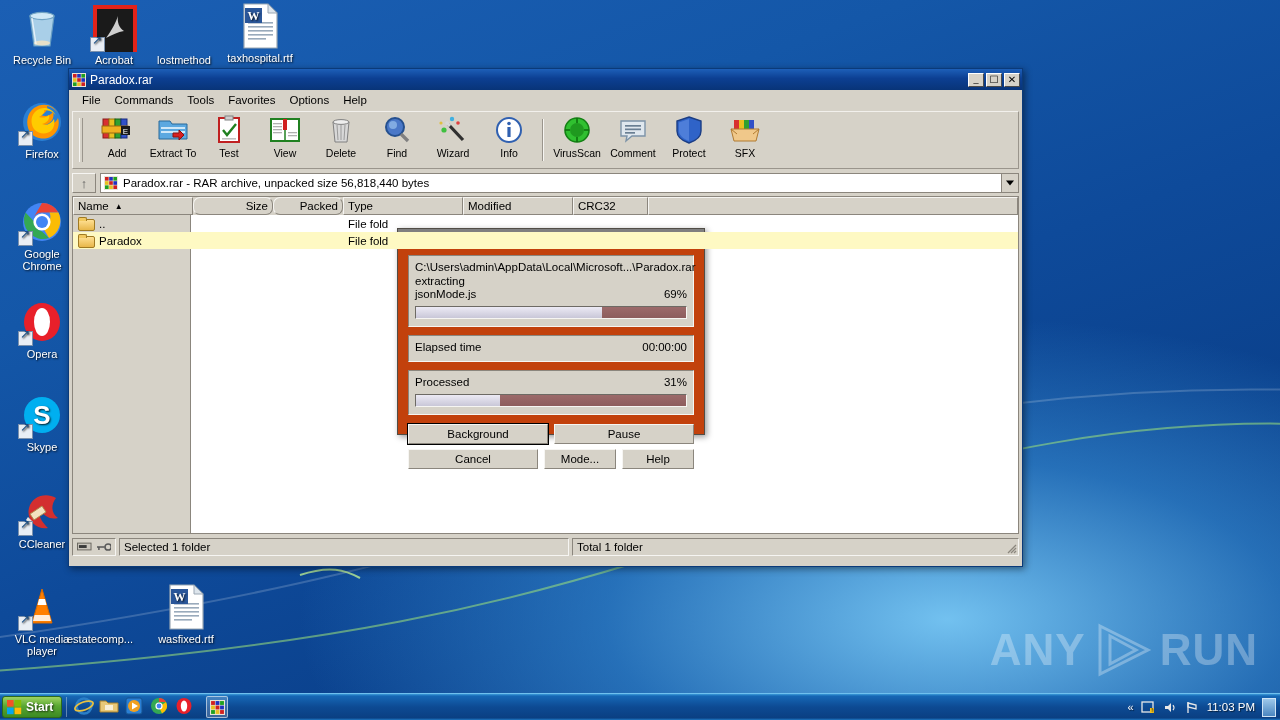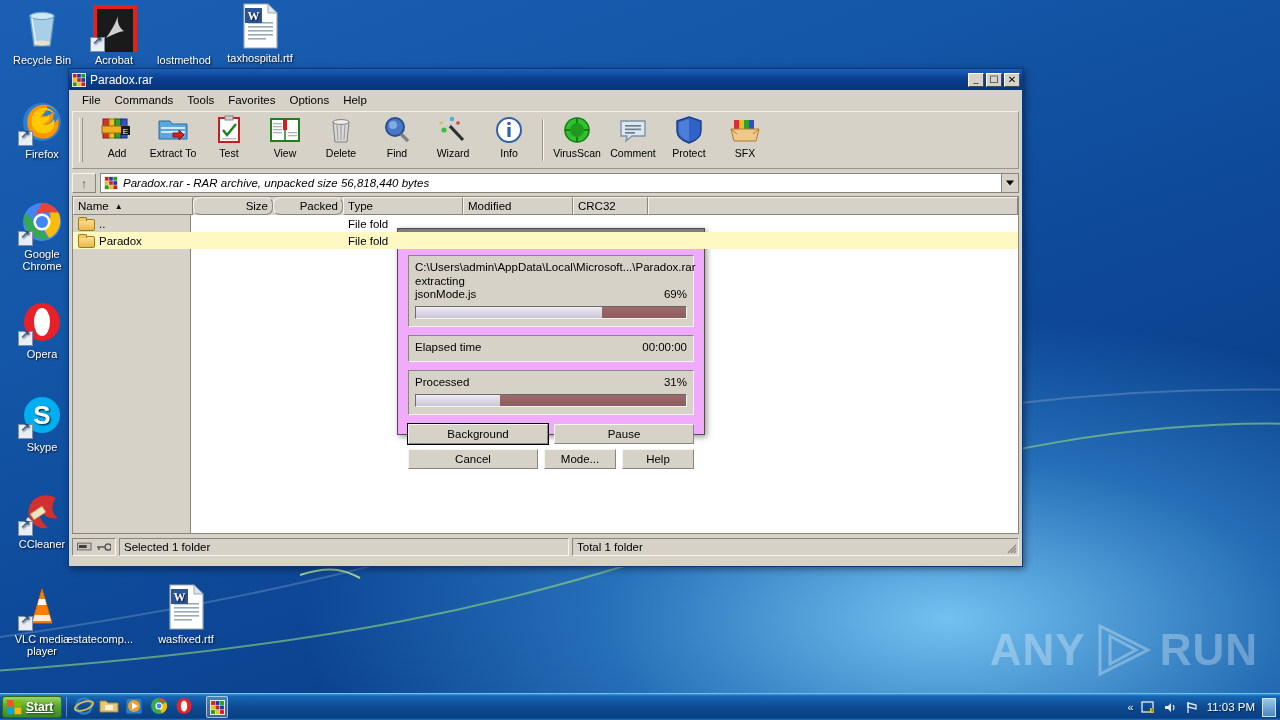--- a/index.html
+++ b/index.html
@@ -61,21 +61,21 @@
   .tsep { width: 2px; height: 42px; border-left: 1px solid #9a958c; border-right: 1px solid #f6f5f2; margin: 0 5px; }
   #addrbar { height: 21px; margin: 3px 3px 0 3px; display: flex; align-items: center; }
   .upbtn { width: 24px; height: 20px; background: #d6d2c8; margin-right: 4px;
            border-top:1px solid #f6f5f2; border-left:1px solid #f6f5f2;
            border-bottom:1px solid #8b867d; border-right:1px solid #8b867d;
            position: relative; }
   .upbtn:after { content:"\2191"; position:absolute; left:50%; top:50%; transform:translate(-50%,-50%);
                  font-size: 13px; color:#555; }
   #addrfield { flex: 1; height: 20px; background: #fff; display: flex; align-items: center;
                border: 1px solid #8b867d; border-right: none; padding-left: 3px; font-size: 11.5px; }
-  #addrfield .txt { margin-left: 5px; font-style: italic; }
+  #addrfield .txt { margin-left: 5px; }
   .ddbtn { width: 18px; height: 20px; background: #d6d2c8; border: 1px solid #8b867d;
            position: relative; }
   .ddbtn:after { content:""; position:absolute; left:50%; top:50%; transform:translate(-50%,-50%);
                  border-left: 4px solid transparent; border-right: 4px solid transparent; border-top: 5px solid #000; }
   #listwrap { margin: 3px 3px 0 3px; height: 338px; background: #fff;
               border: 1px solid #8b867d; display: flex; flex-direction: column; }
   #colhdr { height: 18px; display: flex; background: #d6d2c8; }
   .col { height: 18px; background: #d6d2c8; font-size: 11.5px; display: flex; align-items: center;
          border-top: 1px solid #f6f5f2; border-left: 1px solid #f6f5f2;
          border-bottom: 1px solid #8b867d; border-right: 1px solid #8b867d; padding: 0 4px; }
@@ -89,21 +89,21 @@
   .folder:after { content:""; position:absolute; left:0; top:0px; width:7px; height:3px;
                   background:#f2c95f; border:1px solid #a07a22; border-bottom:none; border-radius:2px 2px 0 0;}
   #leftpane { position:absolute; left:0; top:0; width: 118px; height: 100%; background:#d6d2c8;
               border-right: 1px solid #8b867d; z-index: 0;}
   #statusbar { height: 20px; margin: 3px 3px 3px 3px; display: flex; align-items: center; gap: 3px; }
   .sbox { height: 18px; background: #d6d2c8; border-top:1px solid #8b867d; border-left:1px solid #8b867d;
           border-bottom:1px solid #f6f5f2; border-right:1px solid #f6f5f2;
           display:flex; align-items:center; padding: 0 4px; font-size: 11.5px; }
   
   #dlg { position: absolute; left: 396px; top: 227px; width: 308px; height: 207px;
-         background: #f0abfc; border: 1px solid #514d46;
+         background: #c2410c; border: 1px solid #514d46;
          box-shadow: 2px 2px 6px rgba(0,0,0,0.4); }
   #dlgtitle { height: 18px; background: #7f7f7f; color: #d9d9d9;
               font-size: 11.5px; font-weight: bold; display: flex; align-items: center; padding-left: 5px; }
   .grp { margin: 8px 10px 0 10px; background: #d6d2c8;
          border-top: 1px solid #8b867d; border-left: 1px solid #8b867d;
          border-bottom: 1px solid #f6f5f2; border-right: 1px solid #f6f5f2; padding: 5px 6px 7px 6px; }
   .grprow { display: flex; justify-content: space-between; font-size: 11.5px; line-height: 13.5px; align-items: flex-end; }
   .pbar { height: 13px; margin-top: 4px; background: #cfcbc2;
           border-top: 1px solid #6d6a64; border-left: 1px solid #6d6a64;
           border-bottom: 1px solid #f6f5f2; border-right: 1px solid #f6f5f2;
@@ -113,21 +113,21 @@
   .btnrow { display: flex; gap: 6px; margin: 9px 10px 0 10px; }
   .dbtn { height: 20px; background: #d6d2c8; font-size: 11.5px; color: #000;
           display: flex; align-items: center; justify-content: center;
           border-top:1px solid #f6f5f2; border-left:1px solid #f6f5f2;
           border-bottom:1px solid #8b867d; border-right:1px solid #8b867d; }
   .dbtn.def { outline: 1px solid #000; outline-offset: 0px; }
   
   #startbtn { height: 22px; margin-left: 2px; padding: 0 8px 0 4px; display: flex; align-items: center; gap: 4px;
               background: linear-gradient(180deg,#9ed362 0%, #5aa832 45%, #3c8a22 100%);
               border: 1px solid #2d6b1a; border-radius: 3px; color: #fff;
-              font-size: 12px; font-weight: bold; text-shadow: 1px 1px 2px rgba(0,0,0,0.7); text-decoration: underline; }
+              font-size: 12px; font-weight: bold; text-shadow: 1px 1px 2px rgba(0,0,0,0.7); }
   .qicon { width: 22px; height: 22px; margin-left: 3px; position: relative; }
   #tasksep { width: 1px; height: 20px; background: rgba(255,255,255,0.35); margin: 0 4px; }
   #tray { margin-left: auto; display: flex; align-items: center; gap: 7px; padding-right: 4px;
           color: #fff; font-size: 11.5px; text-shadow: 1px 1px 1px rgba(0,0,0,0.6); }
   
   #wm { position: absolute; right: 22px; bottom: 42px; display: flex; align-items: center; gap: 6px;
         color: rgba(255,255,255,0.30); font-size: 44px; font-weight: bold; letter-spacing: 1px;
         font-family: "Liberation Sans", sans-serif; }
 </style>
 </head>

